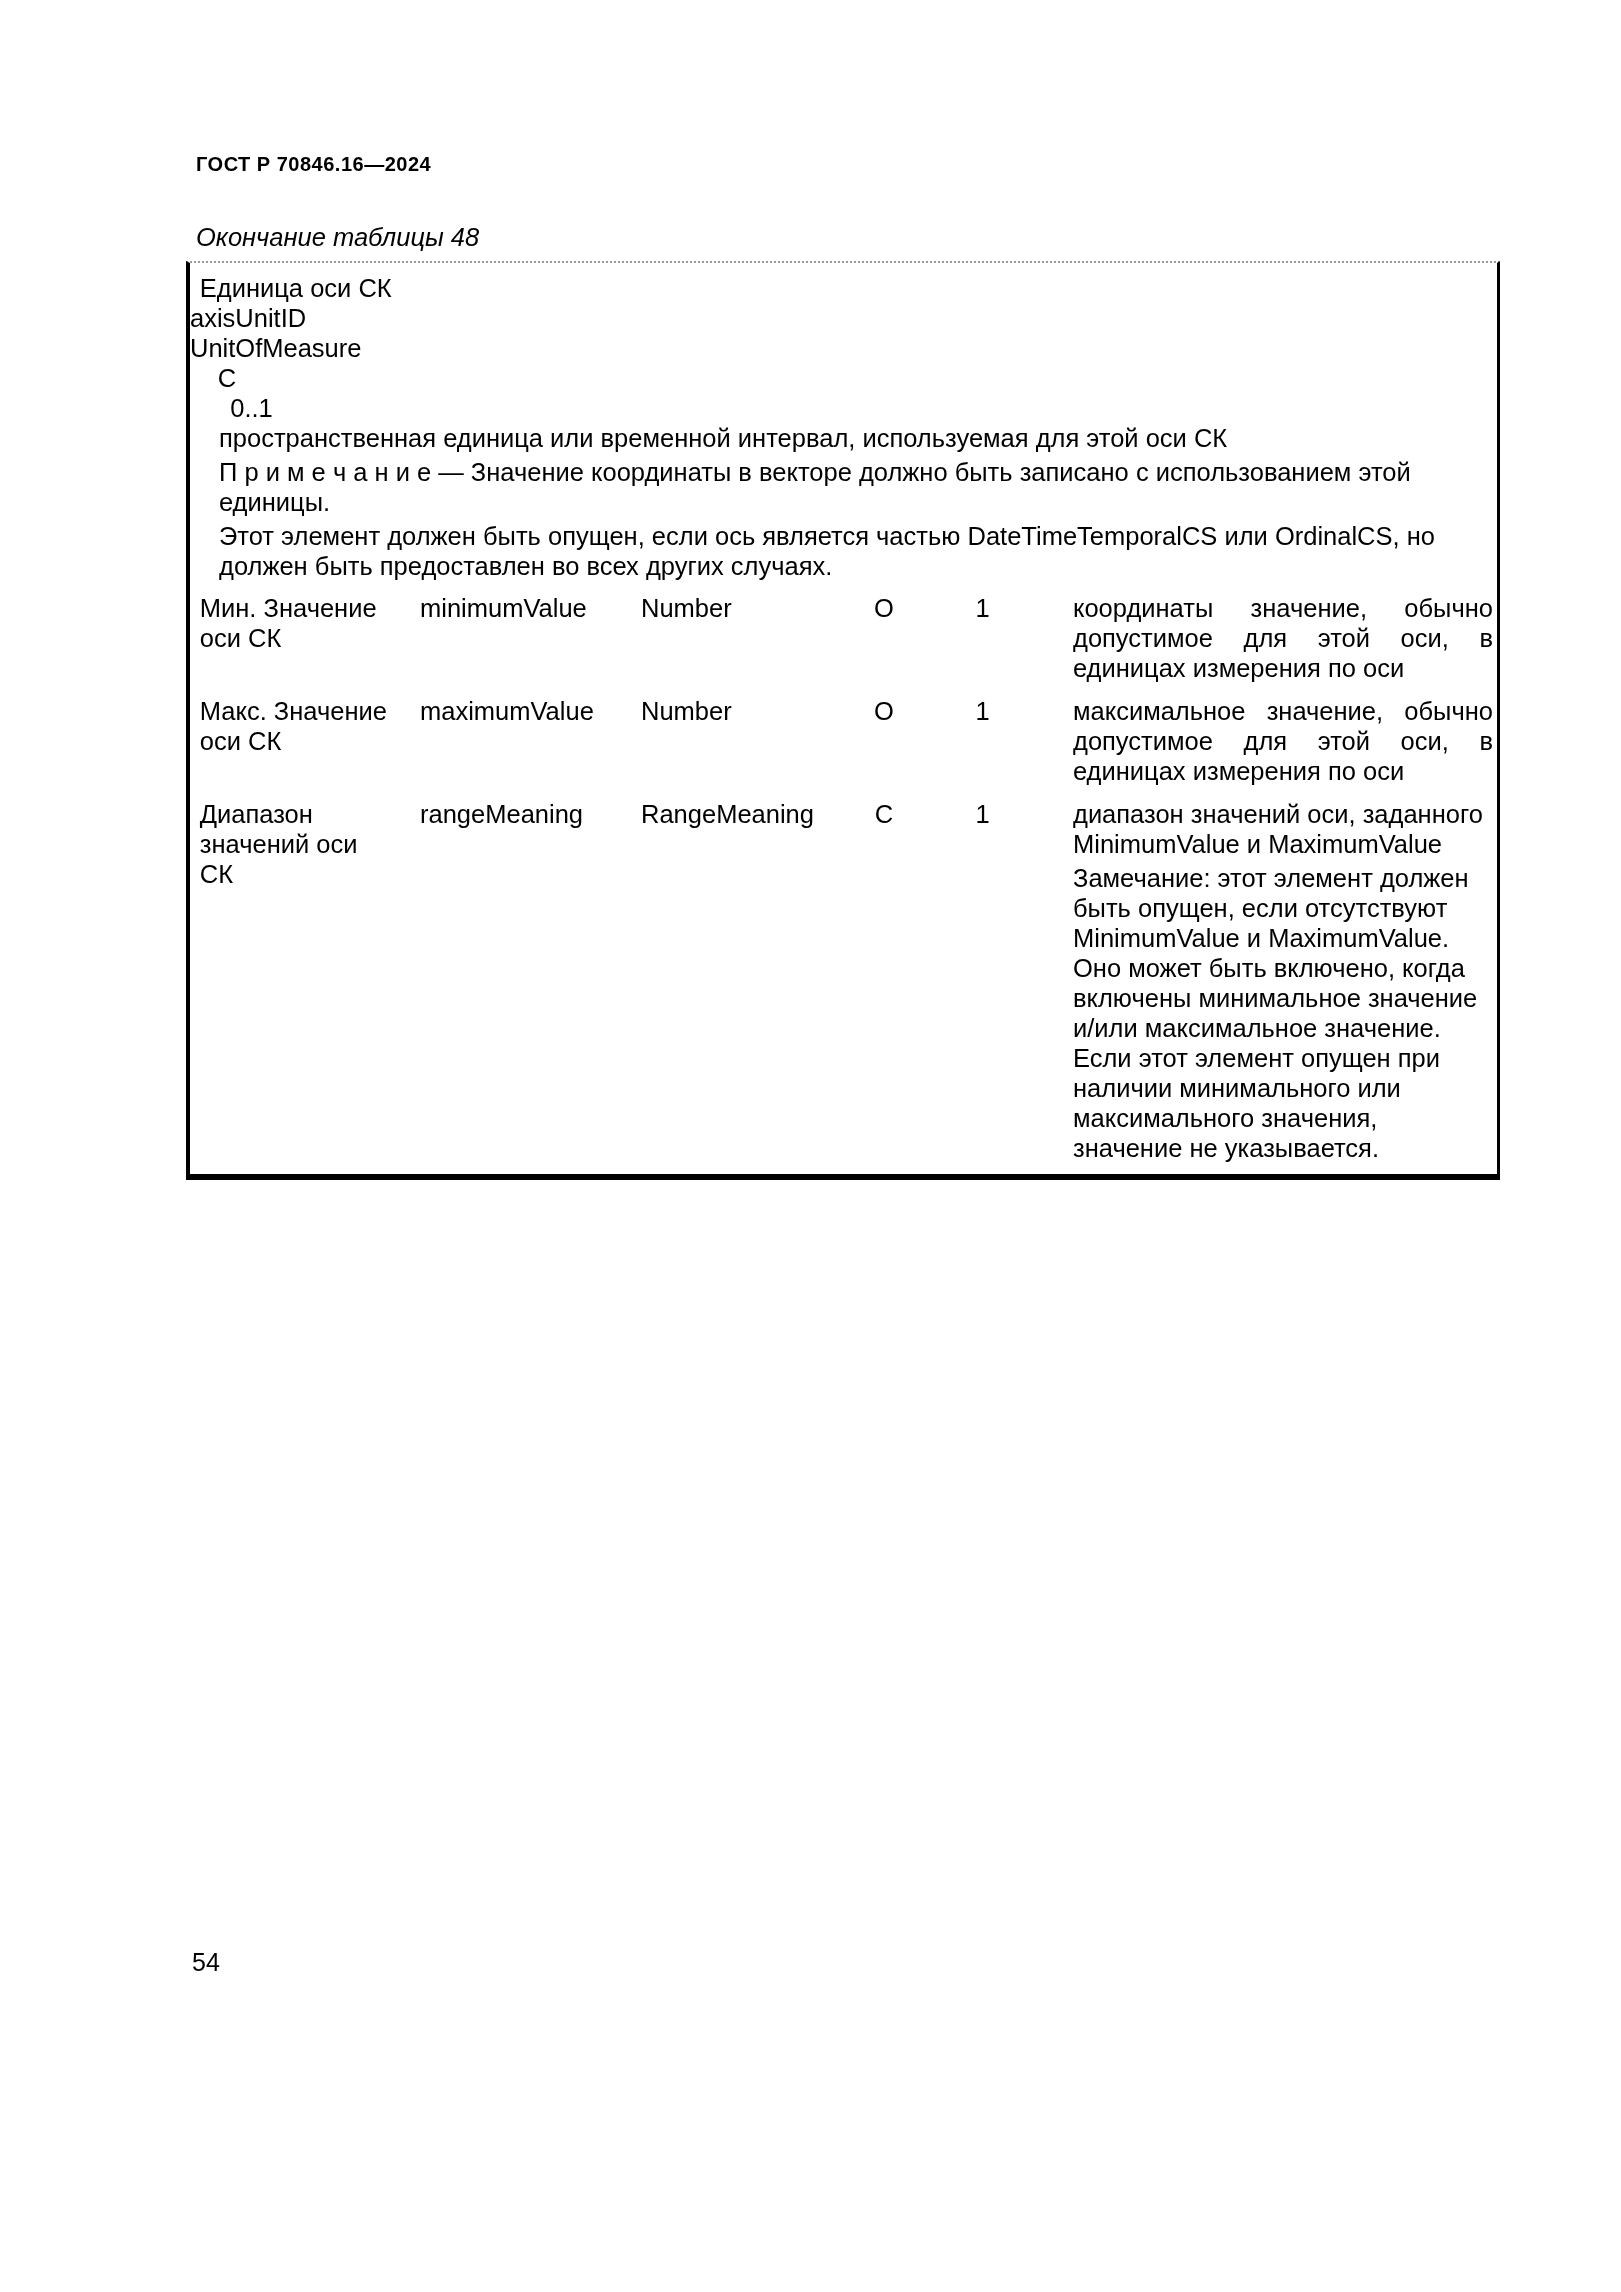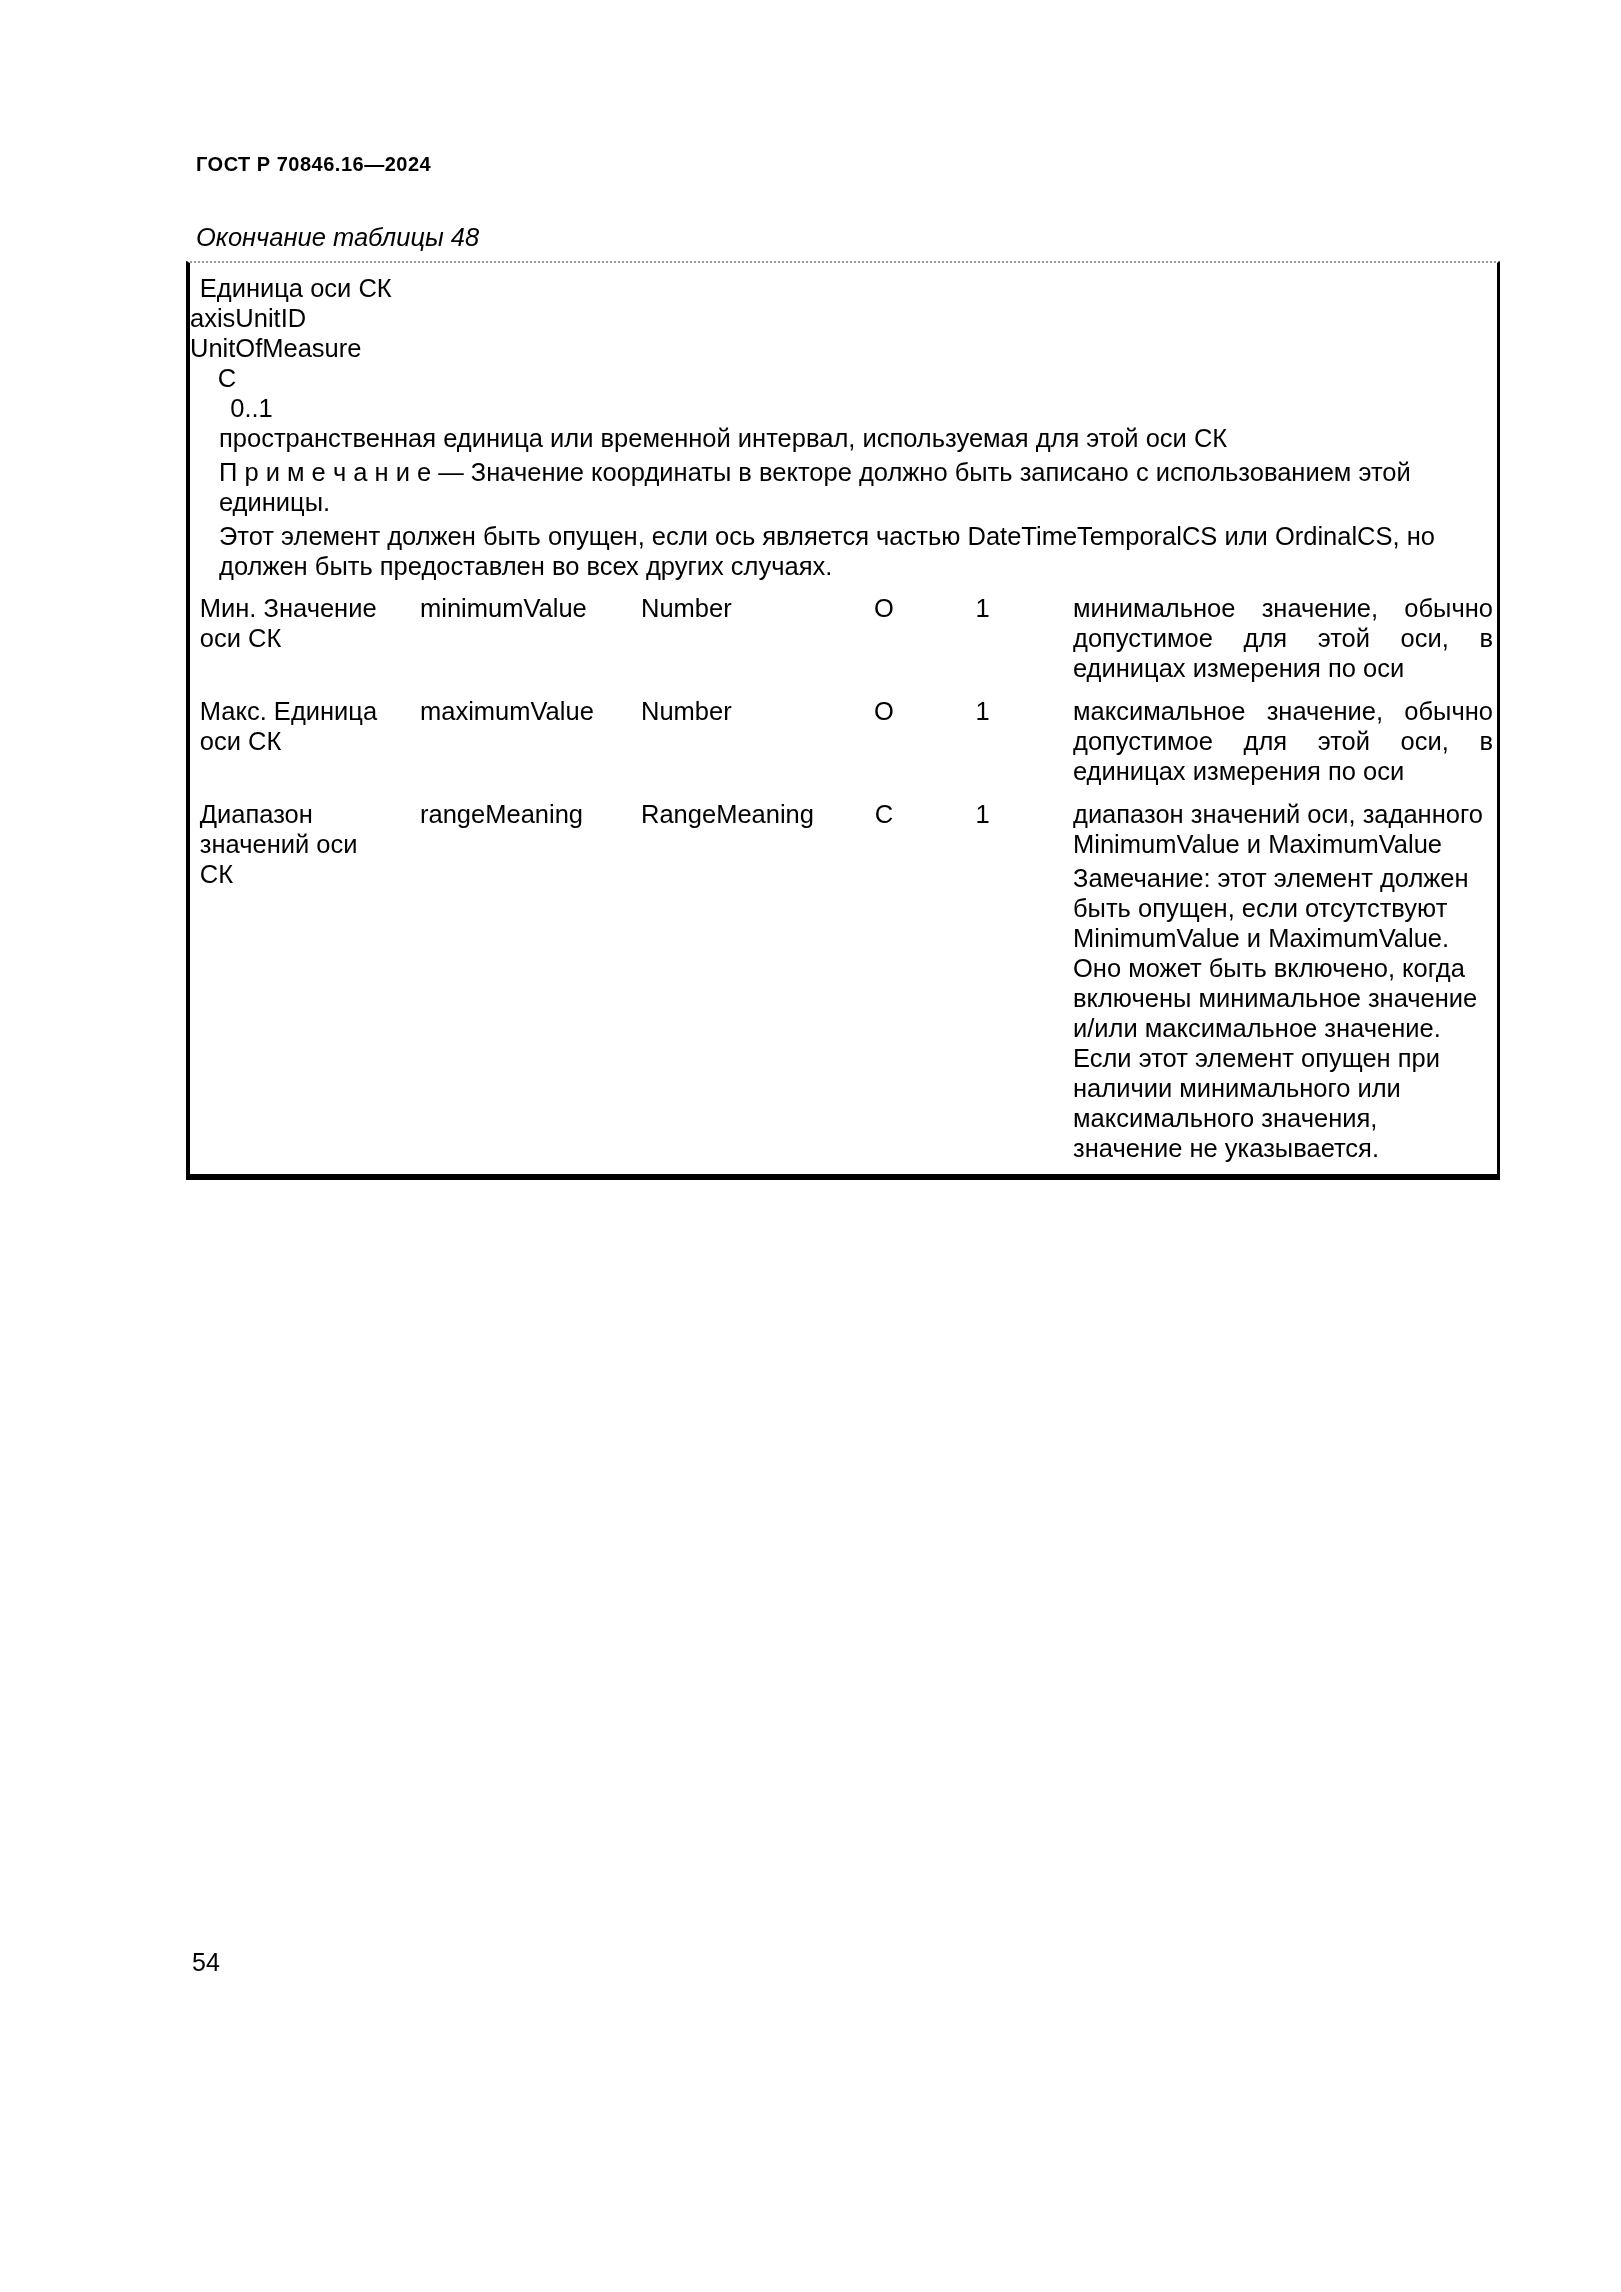--- a/index.html
+++ b/index.html
@@ -90,26 +90,26 @@
         </div>
   </div>
 
   <div class="row">
     <div class="c c1">Мин. Значение оси СК</div>
     <div class="c c2">minimumValue</div>
     <div class="c c3">Number</div>
     <div class="c c4">O</div>
     <div class="c c5">1</div>
     <div class="c c6">
-          <p class="p-just">минимальное значение, обычно допустимое для этой оси, в единицах измерения по оси</p>
+          <p class="p-just">координаты значение, обычно допустимое для этой оси, в единицах измерения по оси</p>
         </div>
   </div>
 
   <div class="row">
-    <div class="c c1">Макс. Единица оси СК</div>
+    <div class="c c1">Макс. Значение оси СК</div>
     <div class="c c2">maximumValue</div>
     <div class="c c3">Number</div>
     <div class="c c4">O</div>
     <div class="c c5">1</div>
     <div class="c c6">
           <p class="p-just">максимальное значение, обычно допустимое для этой оси, в единицах измерения по оси</p>
         </div>
   </div>
 
   <div class="row">

